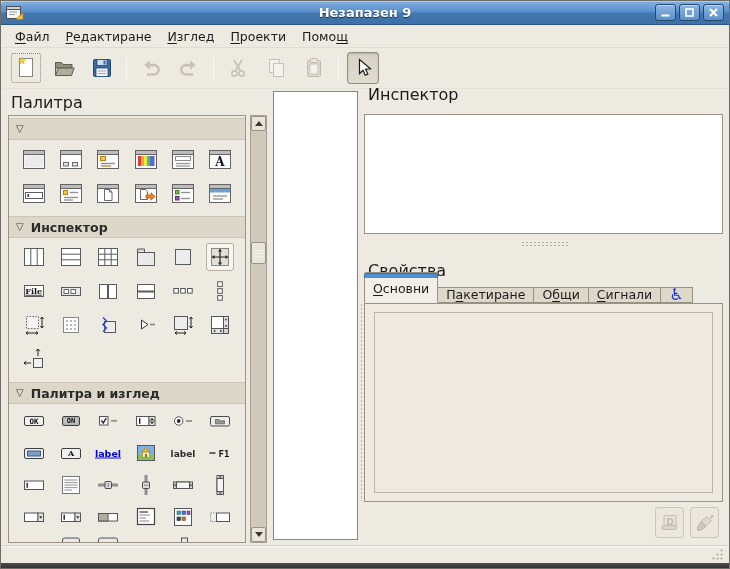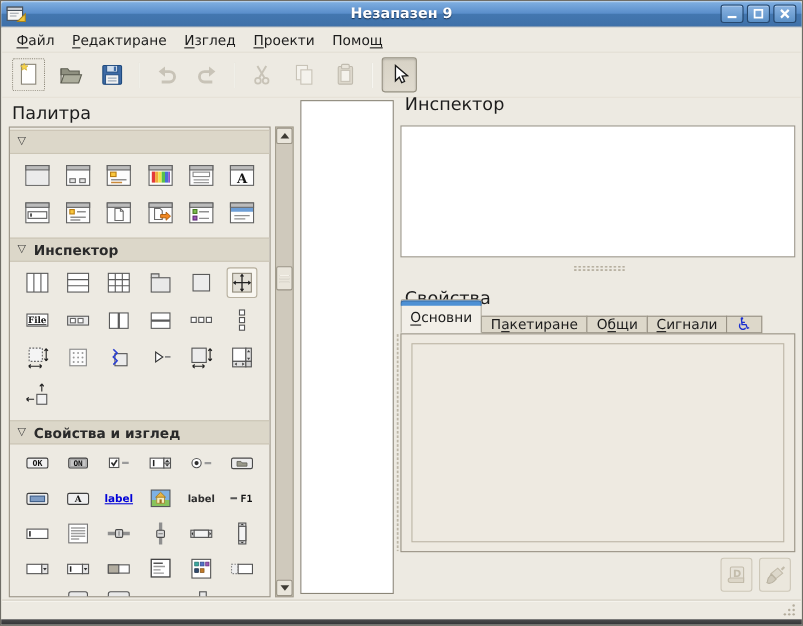--- a/index.html
+++ b/index.html
@@ -465,21 +465,21 @@
         <div class="cell">
           <span class="icw"><svg width="26" height="26" viewBox="0 0 26 26">
               <rect x="12.5" y="12.5" width="9" height="9" fill="#f1f1f1" stroke="#555"></rect>
               <path d="M17 3 v7 M17 3 l-1.8 2.2 M17 3 l1.8 2.2" stroke="#222" fill="none"></path>
               <path d="M3 17 h7 M3 17 l2.2 -1.8 M3 17 l2.2 1.8" stroke="#222" fill="none"></path>
             </svg></span>
         </div>
       </div>
       <div class="psec-h">
         <span class="tri">▽</span>
-        <span>Свойства и изглед</span>
+        <span>Палитра и изглед</span>
       </div>
       <div class="pgrid ctl">
         <div class="cell">
           <span class="icw"><svg width="26" height="26" viewBox="0 0 26 26">
               <rect x="3.5" y="8.5" width="19" height="9" rx="1.5" fill="#f1f1f1" stroke="#3f3f3f"></rect>
               <text x="13" y="15.6" text-anchor="middle" font-size="7.5" font-weight="bold" fill="#111" font-family="DejaVu Sans Mono,monospace">OK</text>
             </svg></span>
         </div>
         <div class="cell">
           <span class="icw"><svg width="26" height="26" viewBox="0 0 26 26">

